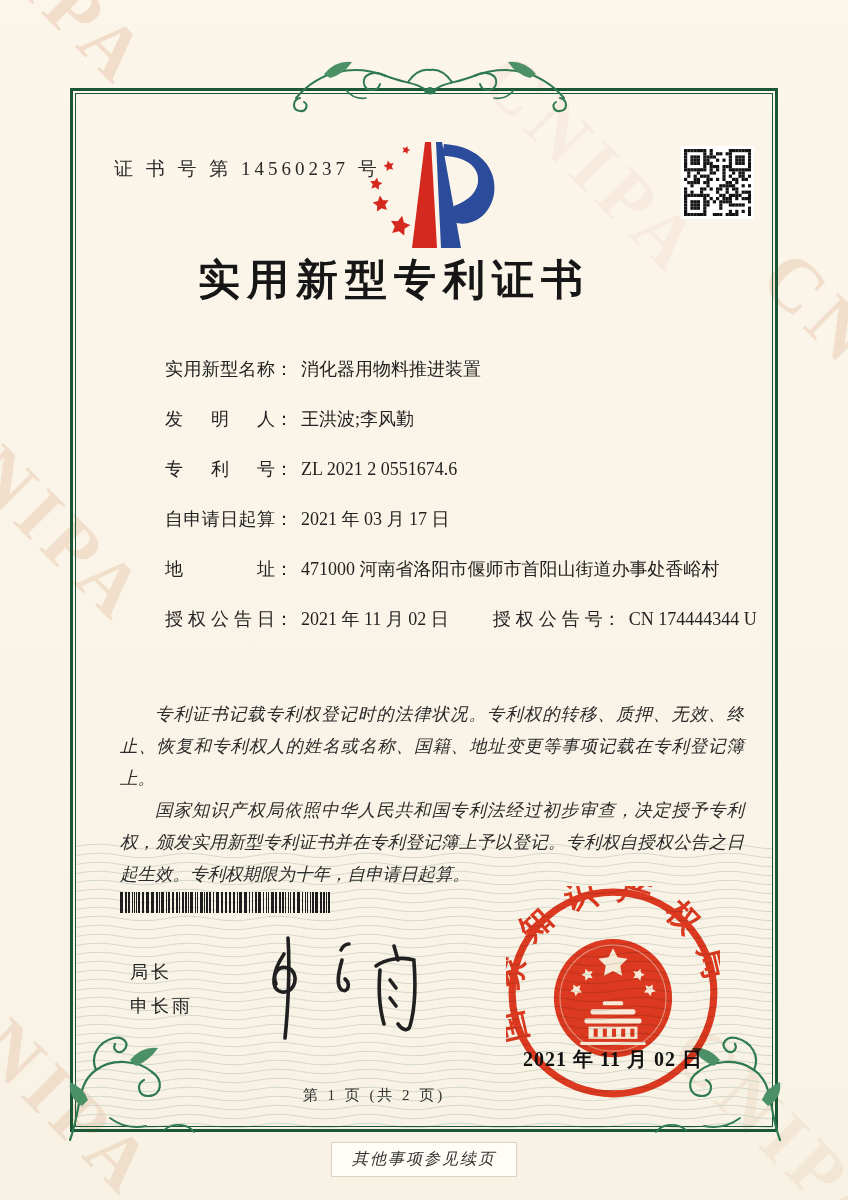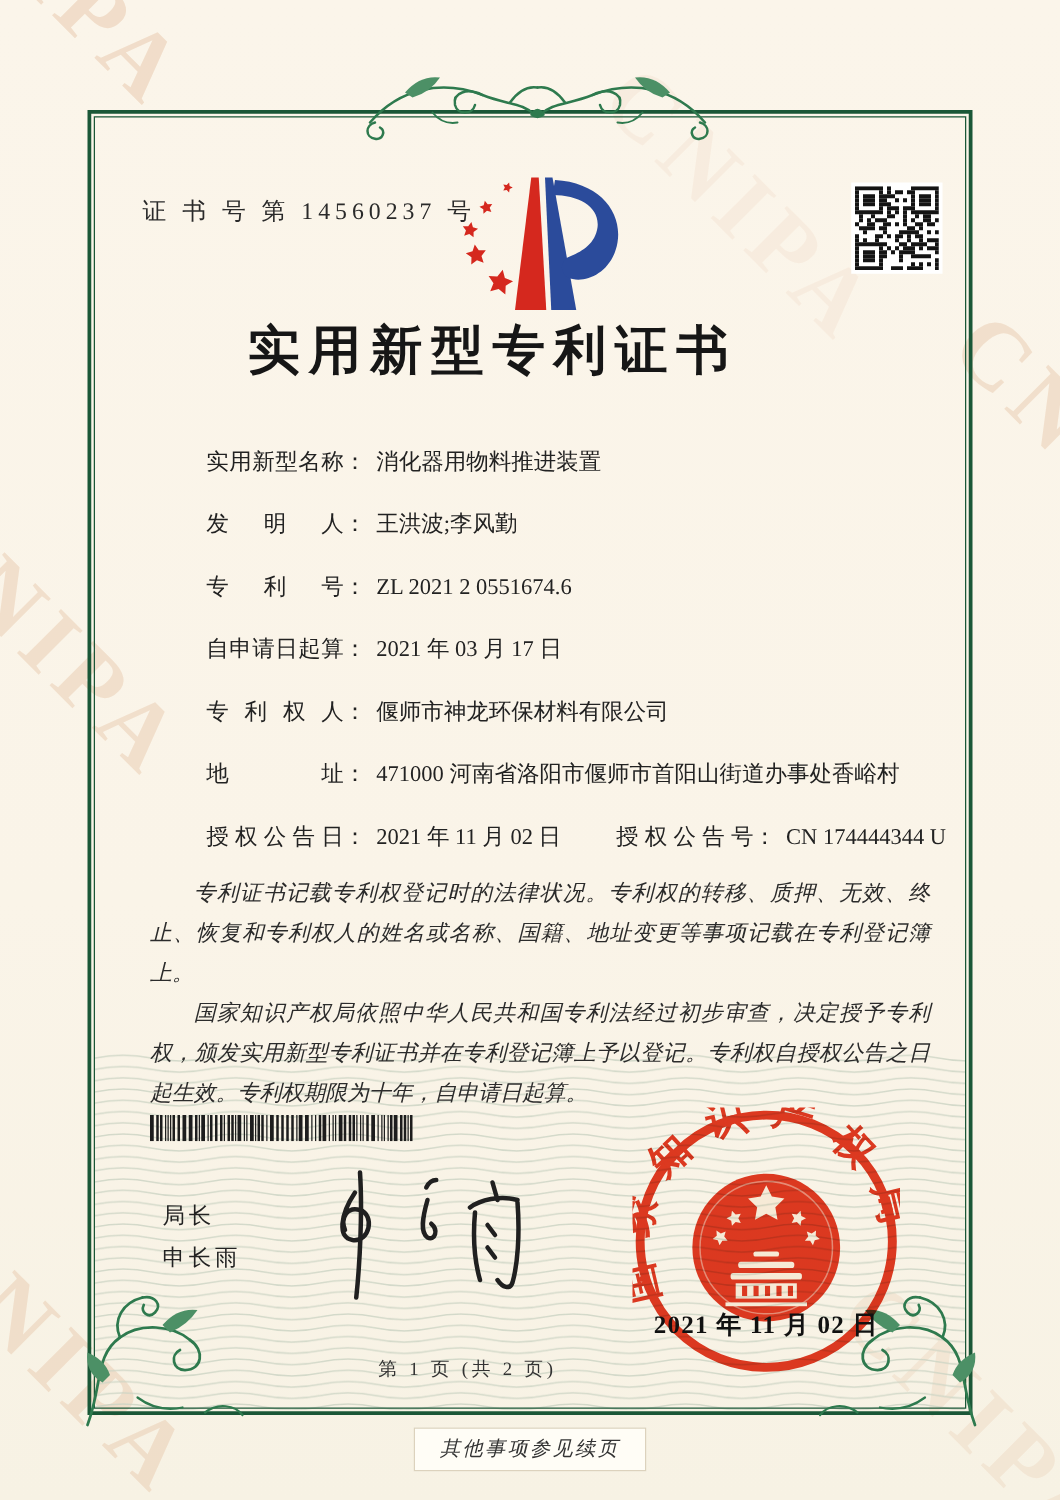--- a/index.html
+++ b/index.html
@@ -407,23 +407,20 @@
       <div class="field-row">
         <div class="field-cell"><span class="flabel">发明人</span><span class="fcolon">：</span><span>王洪波;李风勤</span></div>
       </div>
       <div class="field-row">
         <div class="field-cell"><span class="flabel">专利号</span><span class="fcolon">：</span><span>ZL 2021 2 0551674.6</span></div>
       </div>
       <div class="field-row">
         <div class="field-cell"><span class="flabel">自申请日起算</span><span class="fcolon">：</span><span>2021 年 03 月 17 日</span></div>
       </div>
       <div class="field-row">
-        <div class="field-cell"><span class="flabel">专利权人</span><span class="fcolon">：</span><span>偃师市神龙环保材料有限公司</span></div>
-      </div>
-      <div class="field-row">
         <div class="field-cell"><span class="flabel">地址</span><span class="fcolon">：</span><span>471000  河南省洛阳市偃师市首阳山街道办事处香峪村</span></div>
       </div>
       <div class="field-row">
         <div class="field-cell"><span class="flabel">授权公告日</span><span class="fcolon">：</span><span>2021 年 11 月 02 日</span></div>
         <div class="field-cell"><span class="flabel">授权公告号</span><span class="fcolon">：</span><span>CN 174444344 U</span></div>
       </div>
     </div>
 
   <div class="body-text">
     <p>专利证书记载专利权登记时的法律状况。专利权的转移、质押、无效、终止、恢复和专利权人的姓名或名称、国籍、地址变更等事项记载在专利登记簿上。</p>

